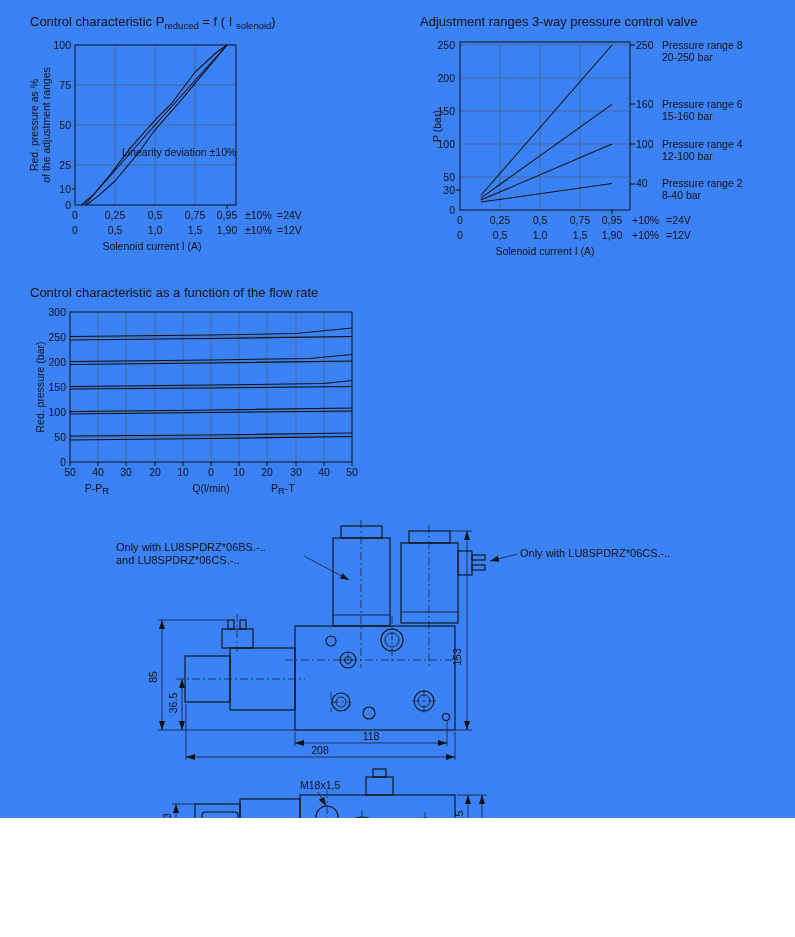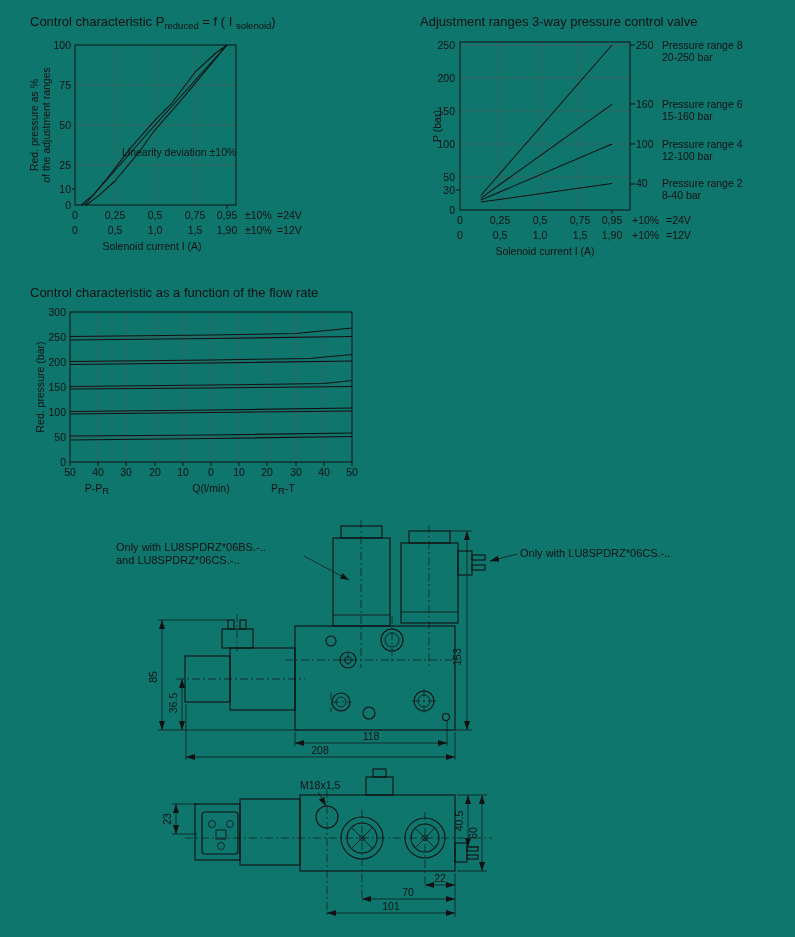--- a/index.html
+++ b/index.html
@@ -1,16 +1,16 @@
 <!DOCTYPE html>
 <html><head>
 <meta charset="utf-8">
 <style>
   html,body{margin:0;padding:0;background:#fff;}
-  .page{position:relative;width:795px;height:937px;background:#0f766e;font-family:"Liberation Sans",sans-serif;overflow:hidden;}
+  .page{position:relative;width:795px;height:818px;background:#3b82f6;font-family:"Liberation Sans",sans-serif;overflow:hidden;}
   svg{position:absolute;top:0;left:0;display:block;}
   text{fill:#111;font-family:"Liberation Sans",sans-serif;}
   .t-title{font-size:13px;}
   .t-tick{font-size:10.5px;}
   .t-note{font-size:11px;}
   .t-dim{font-size:10.5px;}
   .sub{font-size:9.5px;}
   .axis{stroke:#111;stroke-width:1;fill:none;}
   .grid{stroke:#555;stroke-width:0.55;fill:none;}
   .series-line{fill:none;stroke:#111;stroke-width:1.05;stroke-linejoin:round;}

